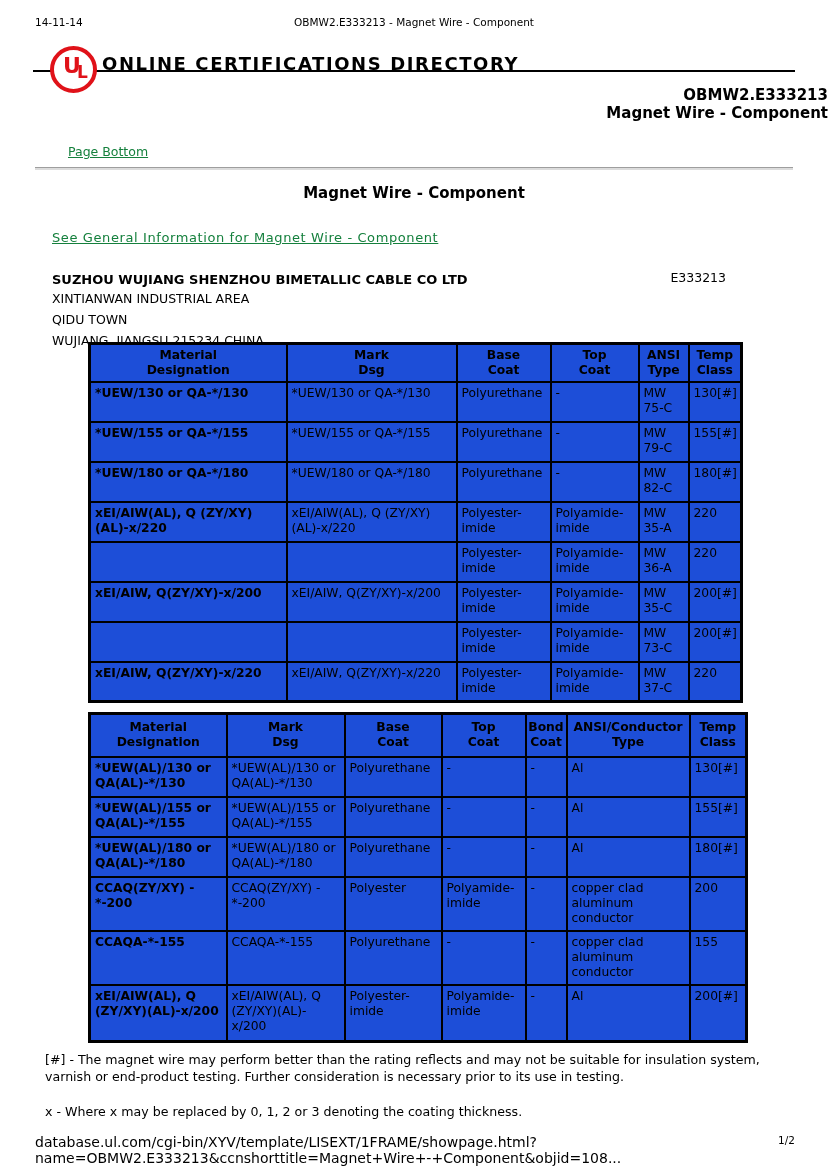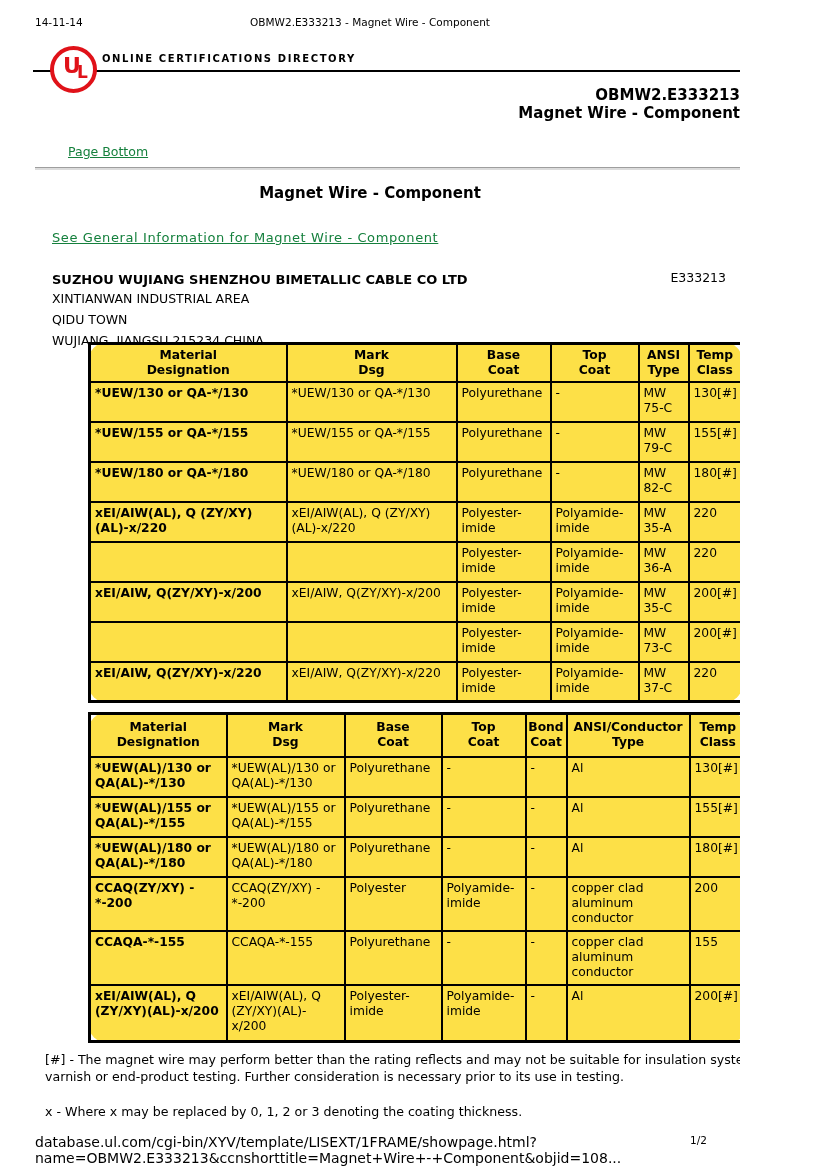--- a/index.html
+++ b/index.html
@@ -1,28 +1,28 @@
 <!DOCTYPE html>
 <html><head>
 <meta charset="utf-8">
 <style>
   * { margin:0; padding:0; box-sizing:border-box; }
   html,body { background:#ffffff; }
   body { font-family:"DejaVu Sans","Liberation Sans",sans-serif; color:#000; }
-  .page { position:relative; width:740px; height:1171px; background:#fff; overflow:hidden; }
+  .page { position:relative; width:828px; height:1171px; background:#fff; overflow:hidden; }
 
   .print-date { position:absolute; left:35px; top:16px; font-size:10.5px; }
   .print-title { position:absolute; left:0; top:16px; width:100%; text-align:center; font-size:10.5px; }
 
   .header-line { position:absolute; left:33px; top:70px; width:762px; height:2px; background:#000; z-index:1; }
   .ul-logo { position:absolute; left:50px; top:46px; width:47px; height:47px; border:4px solid #e01219;
              border-radius:50%; background:#fff; z-index:2; }
   .ul-u { position:absolute; left:9px; top:3px; font-size:22px; font-weight:bold; color:#e01219; }
   .ul-l { position:absolute; left:23px; top:12px; font-size:17px; font-weight:bold; color:#e01219; }
-  .directory-title { position:absolute; left:102px; top:53px; font-size:10px; font-weight:bold;
+  .directory-title { position:absolute; left:102px; top:53px; font-size:18px; font-weight:bold;
                      letter-spacing:1.6px; z-index:2; }
 
   .doc-title { position:absolute; left:0; top:87px; width:100%; text-align:right;
                font-size:15px; font-weight:bold; line-height:17.5px; }
 
   a.link { color:#15803d; text-decoration:underline; cursor:pointer; }
   .page-bottom { position:absolute; left:68px; top:144px; font-size:12.5px; }
 
   .divider { position:absolute; left:35px; top:167px; width:758px; height:3px;
              background:#dcdcdc; border-top:1px solid #9e9e9e; }
@@ -30,21 +30,21 @@
   .section-heading { position:absolute; left:0; top:184px; width:100%; text-align:center;
                      font-size:15px; font-weight:bold; }
 
   .general-link { position:absolute; left:52px; top:230px; font-size:13px; letter-spacing:0.6px; }
 
   .company { position:absolute; left:52px; top:269px; width:692px; }
   .company-name { font-size:13px; font-weight:bold; }
   .file-number { position:absolute; right:18px; top:1px; font-size:12.5px; font-weight:normal; }
   .addr { font-size:12.5px; line-height:18.8px; margin-top:2px; }
 
-  table { border-collapse:collapse; table-layout:fixed; position:absolute; background:#fde047;border-radius:20px; }
+  table { border-collapse:collapse; table-layout:fixed; position:absolute; background:#1d4ed8; }
   table, th, td { border:2px solid #000; }
   table { border-width:3px; }
   th { font-size:12.3px; font-weight:bold; text-align:center; vertical-align:middle;
        white-space:pre-line; line-height:15px; padding:2px 1px; }
   td { font-size:12.3px; line-height:15px; padding:3px 4px; vertical-align:top; text-align:left;
        overflow:hidden; }
   td:first-child { font-weight:bold; }
 
   #table1 { left:88px; top:342px; width:652px; }
   #table1 thead tr { height:38px; }

